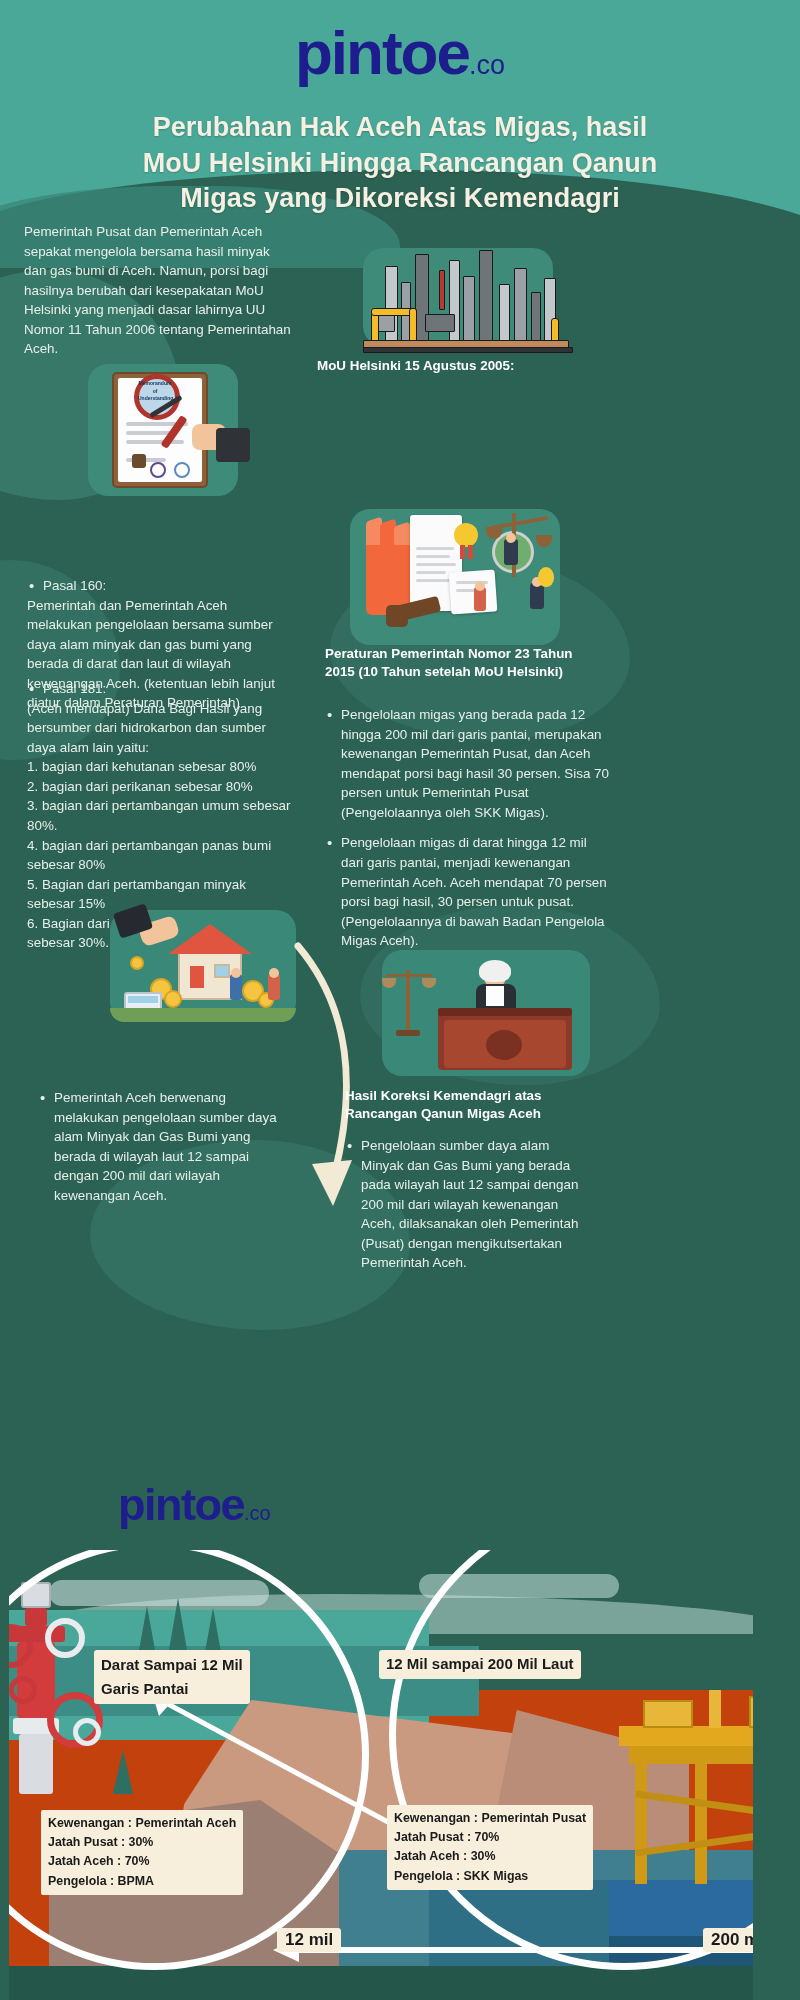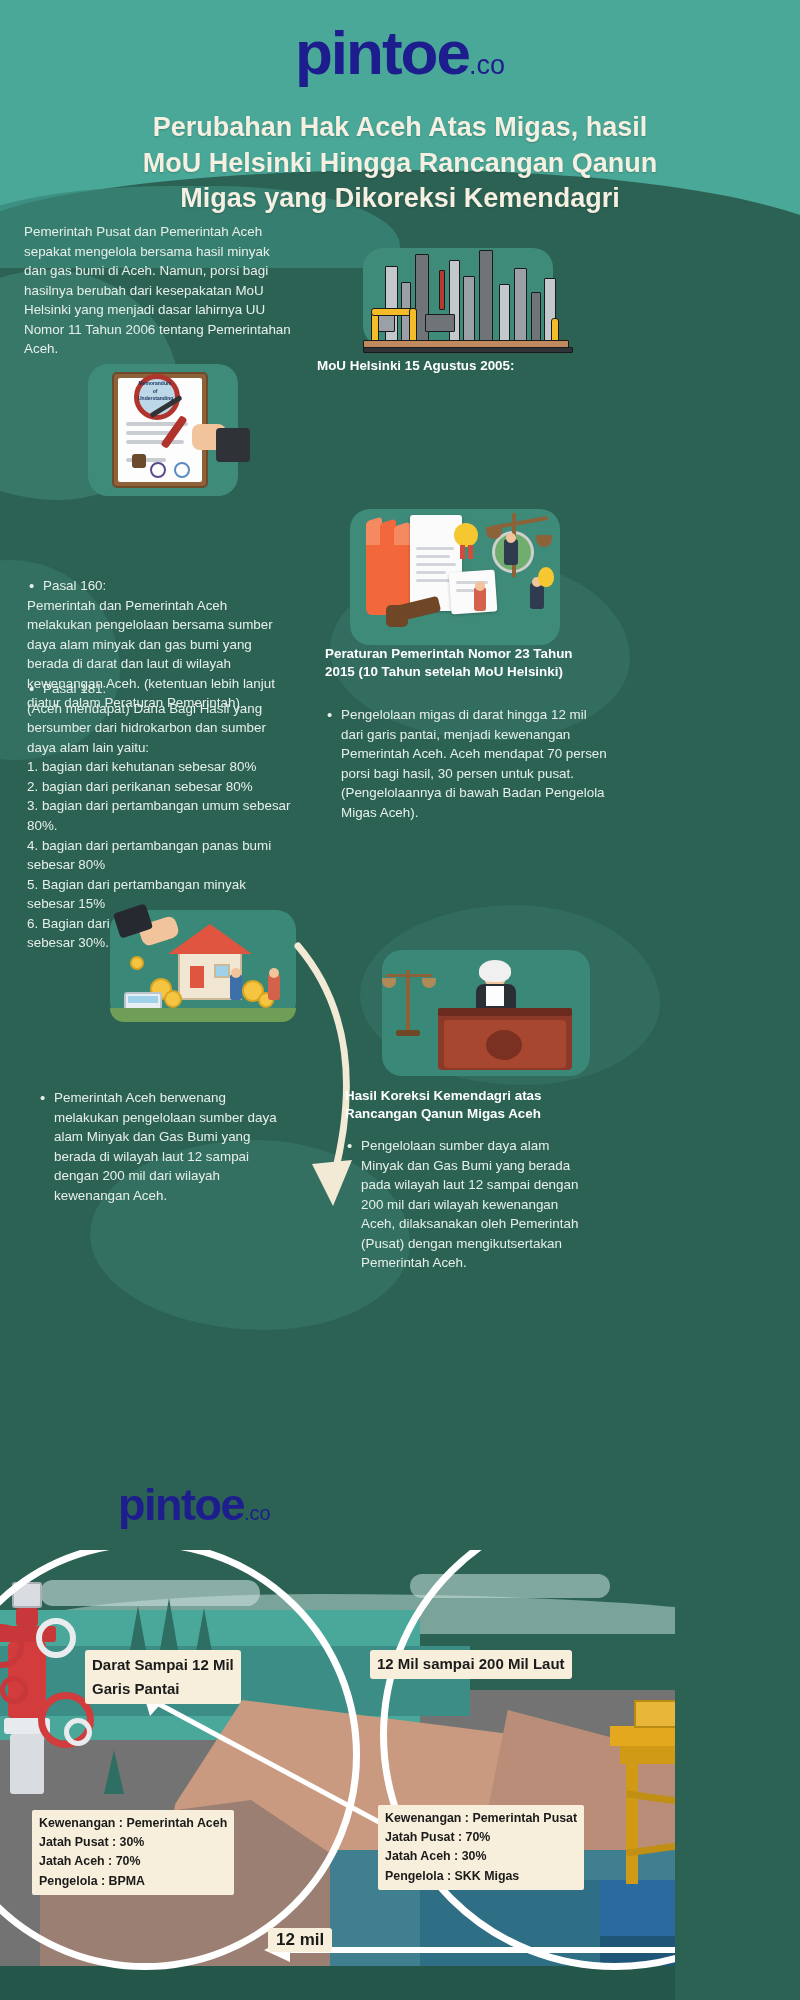--- a/index.html
+++ b/index.html
@@ -147,24 +147,24 @@
   .bench { position:absolute; background:#8b3a2a; border-radius:4px;}
   .bench-front { position:absolute; background:#a8472f; border-radius:4px;}
   .bench-panel { position:absolute; background:#7a3122; border-radius:50%;}
   .judgehead { position:absolute; background:#f2c49b; border-radius:50%;}
   .wig { position:absolute; background:#f0f0f0; border-radius:50% 50% 40% 40%;}
   
   .curve-arrow { position:absolute; }
   
   .scene {
     position: absolute;
-    left: 0; top: 1550px;
-    width: 675px; height: 450px;
+    left: 9px; top: 1550px;
+    width: 744px; height: 450px;
     overflow: hidden;
-    background: #737373;
+    background: #c2410c;
   }
   .layer { position: absolute; }
   .label-box {
     position: absolute;
     background: #f7efdc;
     color: #1b1b1b;
     font-size: 15px;
     font-weight: 700;
     padding: 3px 7px;
     border-radius: 3px;
@@ -324,20 +324,21 @@
     <div style="position:absolute; left:166px; top:28px; width:10px; height:10px; background:#f2c49b; border-radius:50%;"></div>
     <div class="person" style="left:190px; top:78px; width:14px; height:26px;"></div>
     <div style="position:absolute; left:192px; top:72px; width:10px; height:10px; background:#f2c49b; border-radius:50%;"></div>
     <div class="person" style="left:134px; top:82px; width:12px; height:24px; background:#d4624a;"></div>
     <div style="position:absolute; left:135px; top:76px; width:10px; height:10px; background:#f2c49b; border-radius:50%;"></div>
     <div class="seal" style="left:198px; top:62px; width:16px; height:20px; border-radius:50% 50% 45% 45%;"></div>
   </div>
 
   <div class="txt head" style="left:325px; top:645px; width:280px;">Peraturan Pemerintah Nomor 23 Tahun 2015 (10 Tahun setelah MoU Helsinki)</div>
   <ul class="txt bullet-list" style="left:325px; top:705px; width:285px;">
+    <li>Pengelolaan migas yang berada pada 12 hingga 200 mil dari garis pantai, merupakan kewenangan Pemerintah Pusat, dan Aceh mendapat porsi bagi hasil 30 persen. Sisa 70 persen untuk Pemerintah Pusat (Pengelolaannya oleh SKK Migas).</li>
     <li>Pengelolaan migas di darat hingga 12 mil dari garis pantai, menjadi kewenangan Pemerintah Aceh. Aceh mendapat 70 persen porsi bagi hasil, 30 persen untuk pusat. (Pengelolaannya di bawah Badan Pengelola Migas Aceh).</li>
   </ul>
 
   <div class="illus" style="left:110px; top:900px; width:190px; height:130px;">
     <div class="illus-bg" style="left:0; top:10px; width:186px; height:112px; background:#3a8877;"></div>
     <div class="house" style="left:68px; top:52px; width:64px; height:48px;"></div>
     <div class="roof" style="left:58px; top:24px;"></div>
     <div style="position:absolute; left:80px; top:66px; width:14px; height:22px; background:#e0553f;"></div>
     <div style="position:absolute; left:104px; top:64px; width:16px; height:14px; background:#9fd2e8; border:2px solid #c9b89a;"></div>
     <div class="coin" style="left:40px; top:78px; width:22px; height:22px;"></div>

